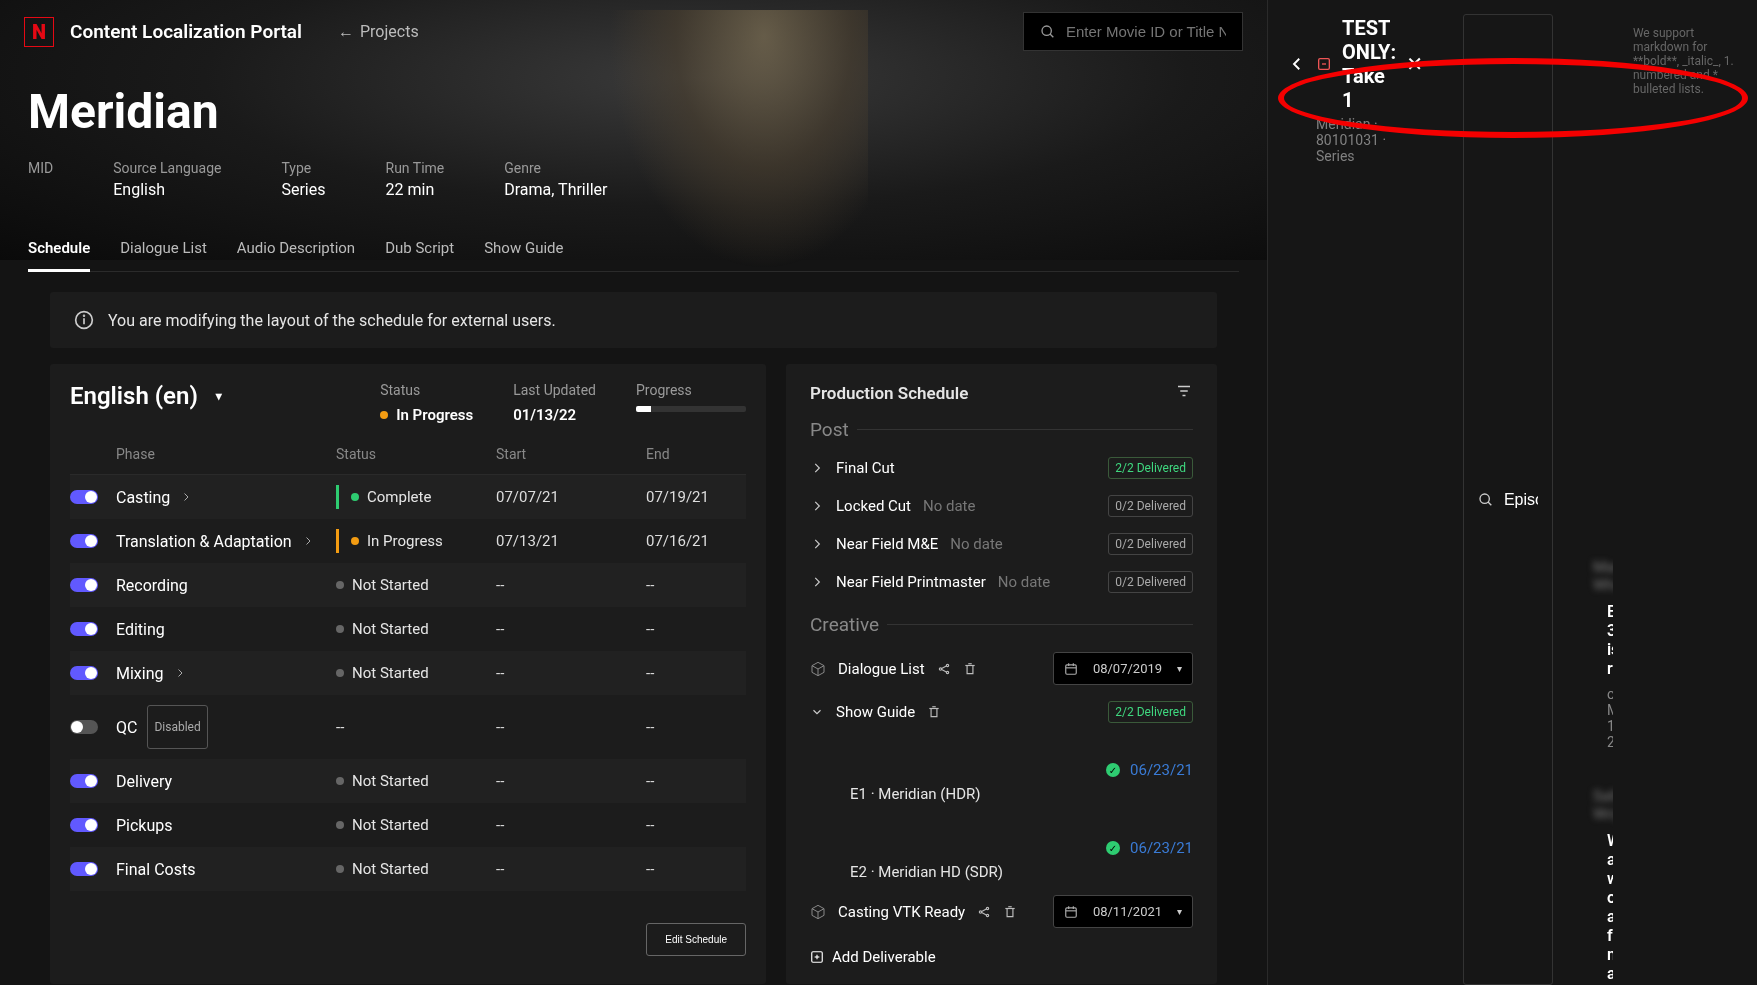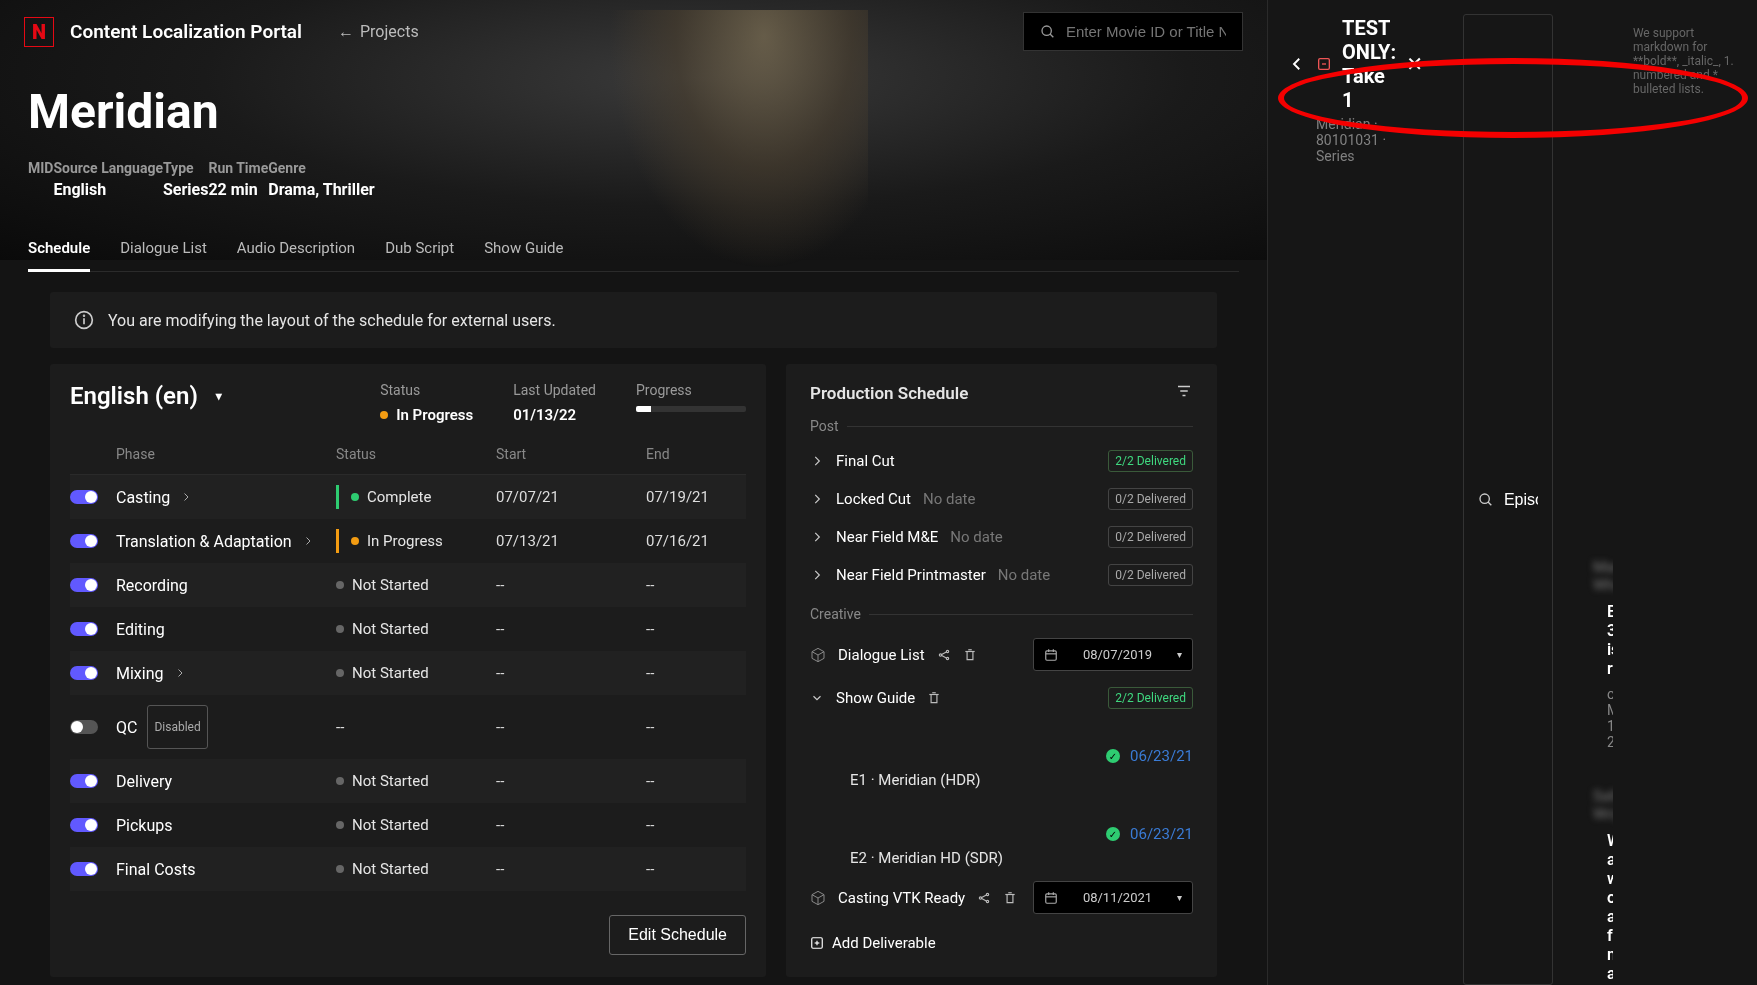--- a/index.html
+++ b/index.html
@@ -50,21 +50,21 @@
   padding: 10px 16px; width: 220px;
 }
 .search-bar input {
   background: transparent; border: none; outline: none; color: #ccc; font-size: 15px; width: 100%;
 }
 .hero {
   position: relative; z-index: 1;
   padding: 20px 28px 0 28px;
 }
 .title-name { font-size: 48px; font-weight: 700; color: #fff; margin-bottom: 20px; }
-.meta-row { display: flex; margin-bottom: 28px; font-weight: bold; }
+.meta-row { display: flex; gap: 60px; margin-bottom: 28px; }
 .meta-item .label { font-size: 14px; color: #999; margin-bottom: 4px; }
 .meta-item .value { font-size: 16px; color: #fff; }
 .tabs { display: flex; gap: 30px; border-bottom: 1px solid rgba(255,255,255,0.1); }
 .tab { padding: 12px 0; color: #bbb; cursor: pointer; font-size: 15px; }
 .tab.active { color: #fff; font-weight: 600; border-bottom: 3px solid #fff; margin-bottom: -1px; }
 
 .content { position: relative; z-index: 1; padding: 20px 50px; }
 .notice {
   background: #1c1c1c; padding: 18px 24px; display: flex; align-items: center; gap: 14px;
   font-size: 16px; color: #e5e5e5; margin-bottom: 16px; border-radius: 3px;
@@ -113,42 +113,42 @@
 .status-cell-wrap { display: flex; align-items: center; height: 100%; }
 .status-left-bar { width: 3px; height: 24px; margin-right: 12px; }
 .status-left-bar.green { background: #2ecc71; }
 .status-left-bar.amber { background: #f39c12; }
 .status-cell { display: flex; align-items: center; gap: 8px; font-size: 15px; }
 .phase-val { color: #ddd; font-size: 15px; }
 .disabled-chip {
   font-size: 12px; border: 1px solid #555; padding: 14px 6px; border-radius: 3px; color: #aaa;
 }
 .edit-btn {
-  margin-top: 24px; margin-left: auto; display: block;
+  margin-top: 32px; margin-left: auto; display: block;
   background: transparent; border: 1px solid #666; color: #fff;
-  padding: 10px 18px; font-size: 16px; cursor: pointer; border-radius: 3px;
+  padding: 10px 18px; font-size: 10px; cursor: pointer; border-radius: 3px;
 }
 
 .right-panel h3 { font-size: 17px; font-weight: 600; margin-bottom: 14px; display: flex; align-items: center; }
 .filter-icon { margin-left: auto; cursor: pointer; }
-.section-label { font-size: 14px; color: #888; margin: 12px 0 8px 0; display: flex; align-items: center; gap: 8px; }
+.section-label { font-size: 19px; color: #888; margin: 12px 0 8px 0; display: flex; align-items: center; gap: 8px; }
 .section-label::after { content: ''; flex: 1; height: 1px; background: #333; }
 .deliv-row {
   display: flex; align-items: center; gap: 12px; padding: 8px 0;
 }
 .deliv-row .name { flex: 1; color: #fff; font-size: 15px; display: flex; align-items: center; gap: 12px; }
 .no-date { color: #777; font-size: 15px; }
 .badge {
   border: 1px solid #3a5a3a; color: #3fd87f; font-size: 12px;
   padding: 3px 6px; border-radius: 3px;
 }
 .badge.muted { border-color: #444; color: #aaa; }
 .date-picker {
   background: #000; border: 1px solid #444; padding: 8px 10px; display: flex; align-items: center; gap: 10px;
-  font-size: 13px; color: #ccc; border-radius: 3px; width: 160px; justify-content: space-between;
+  font-size: 13px; color: #ccc; border-radius: 3px; width: 140px; justify-content: space-between;
 }
 .ep-row { display: flex; align-items: center; gap: 10px; padding: 6px 0 6px 40px; font-size: 15px; }
 .ep-row .ep-name { flex: 1; margin-top: 48px; }
 .check-green { width: 14px; height: 14px; border-radius: 50%; background: #2ecc71; display: inline-flex; align-items: center; justify-content: center; font-size: 10px; color: #000; }
 .ep-date { color: #3a7bd5; font-size: 15px; }
 .add-link { display: flex; align-items: center; gap: 8px; color: #fff; font-size: 15px; margin-top: 12px; cursor: pointer; }
 
 
 .side-panel {
   width: 490px; background: #161616; border-left: 1px solid #2a2a2a;

